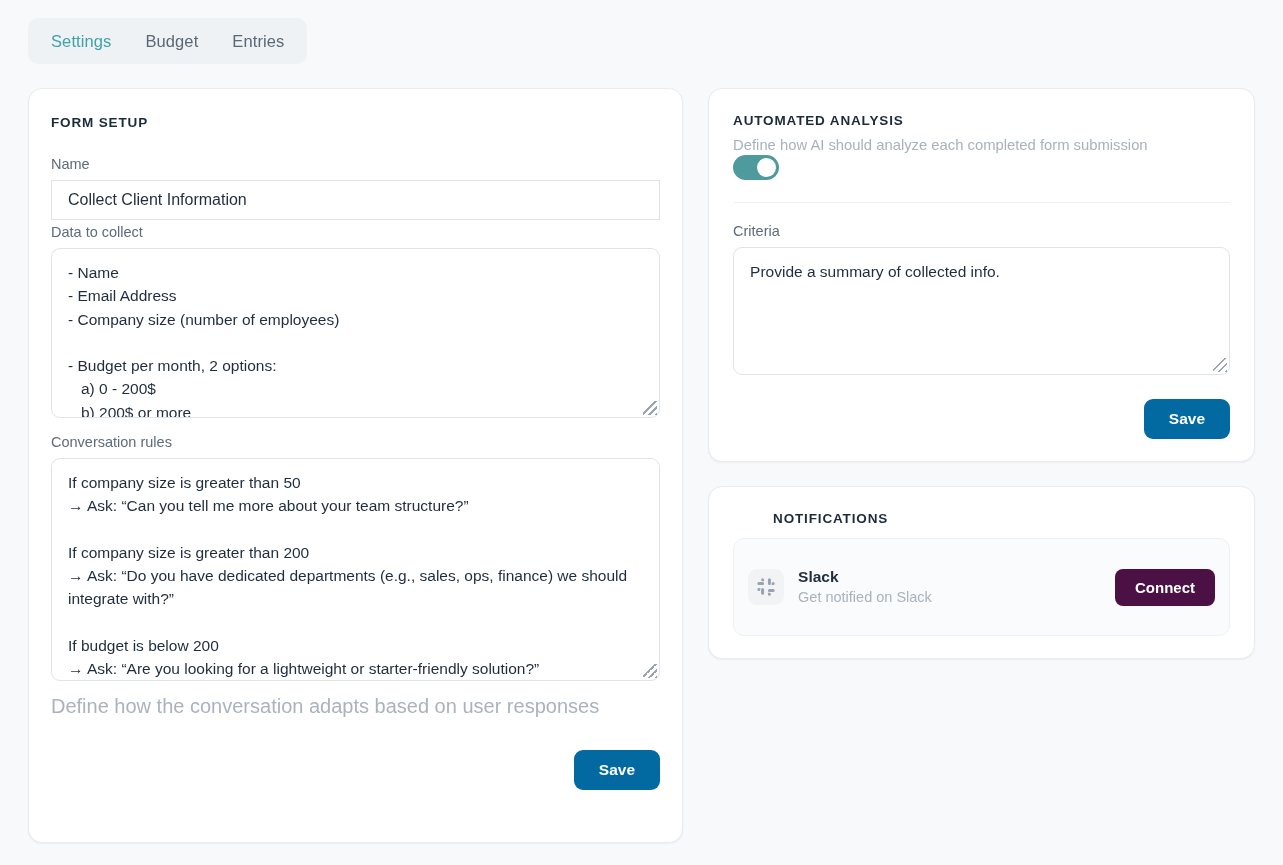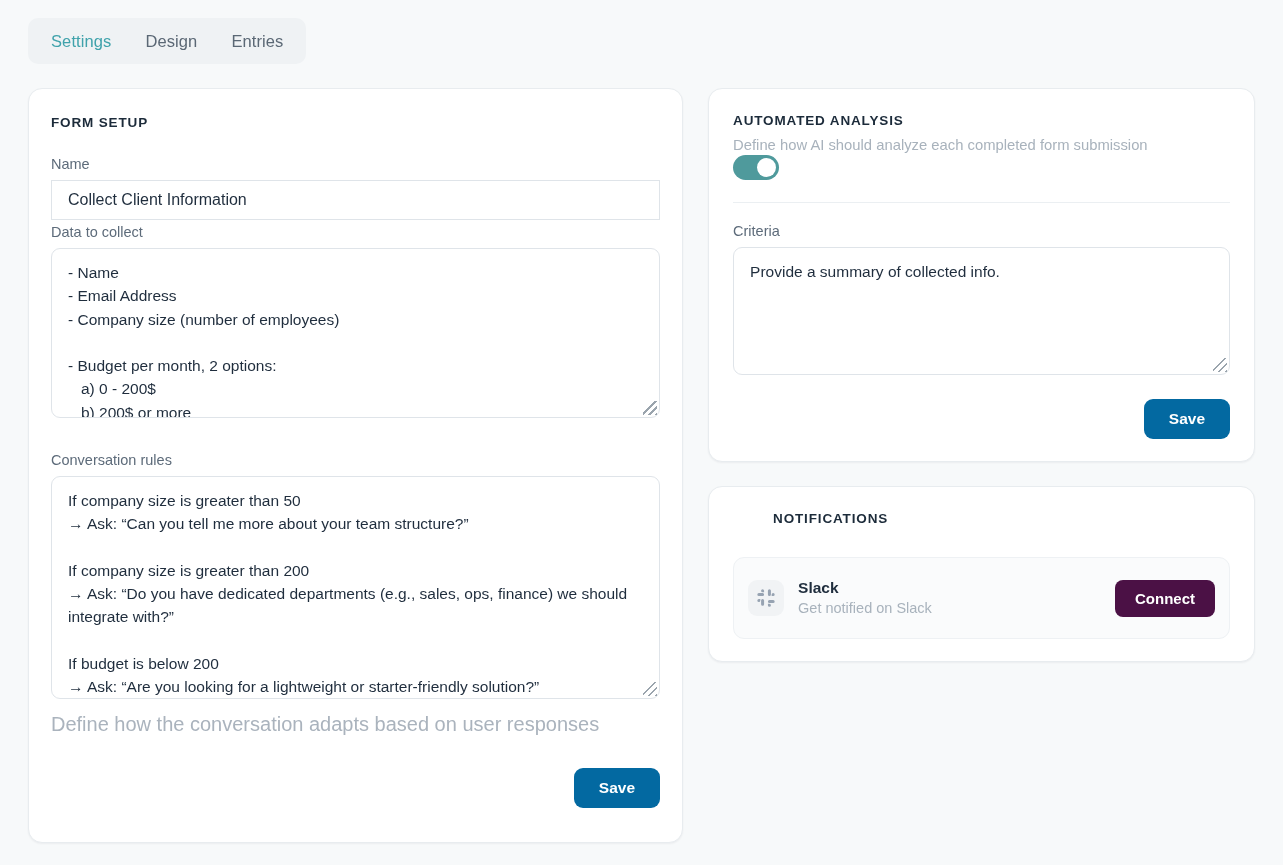--- a/index.html
+++ b/index.html
@@ -171,22 +171,22 @@
     margin: 22px 0 20px 0;
   }
 
   
   .notif-row {
     display: flex;
     align-items: center;
     background: #fafbfc;
     border: 1px solid #eef1f4;
     border-radius: 11px;
-    padding: 20px 14px;
-    margin-top: 31px;
+    padding: 28px 14px;
+    margin-top: 12px;
   }
   .app-icon {
     width: 36px;
     height: 36px;
     border-radius: 9px;
     background: #f1f3f5;
     display: flex;
     align-items: center;
     justify-content: center;
     flex: none;
@@ -213,21 +213,21 @@
     padding: 10px 20px;
     cursor: pointer;
     font-family: "Liberation Sans", sans-serif;
   }
 </style>
 </head>
 <body>
 
 <div class="tabbar">
   <div class="tab active">Settings</div>
-  <div class="tab">Design</div>
+  <div class="tab">Budget</div>
   <div class="tab">Entries</div>
 </div>
 
 <div class="columns">
 
   <div class="col-left">
     <div class="card card-left">
 
       <div class="section-title">FORM SETUP</div>
 
@@ -239,21 +239,21 @@
         <textarea class="ta" style="height: 170px;" placeholder="List the data to collect">- Name
 - Email Address
 - Company size (number of employees)
 
 - Budget per month, 2 options:
    a) 0 - 200$
    b) 200$ or more</textarea>
         <span class="grip"></span>
       </div>
 
-      <div class="field-label" style="margin-top:34px;">Conversation rules</div>
+      <div class="field-label" style="margin-top:16px;">Conversation rules</div>
       <div class="ta-wrap">
         <textarea class="ta" style="height: 223px;" placeholder="Define conversation rules">If company size is greater than 50
 → Ask: “Can you tell me more about your team structure?”
 
 If company size is greater than 200
 → Ask: “Do you have dedicated departments (e.g., sales, ops, finance) we should integrate with?”
 
 If budget is below 200
 → Ask: “Are you looking for a lightweight or starter-friendly solution?”</textarea>
         <span class="grip"></span>

